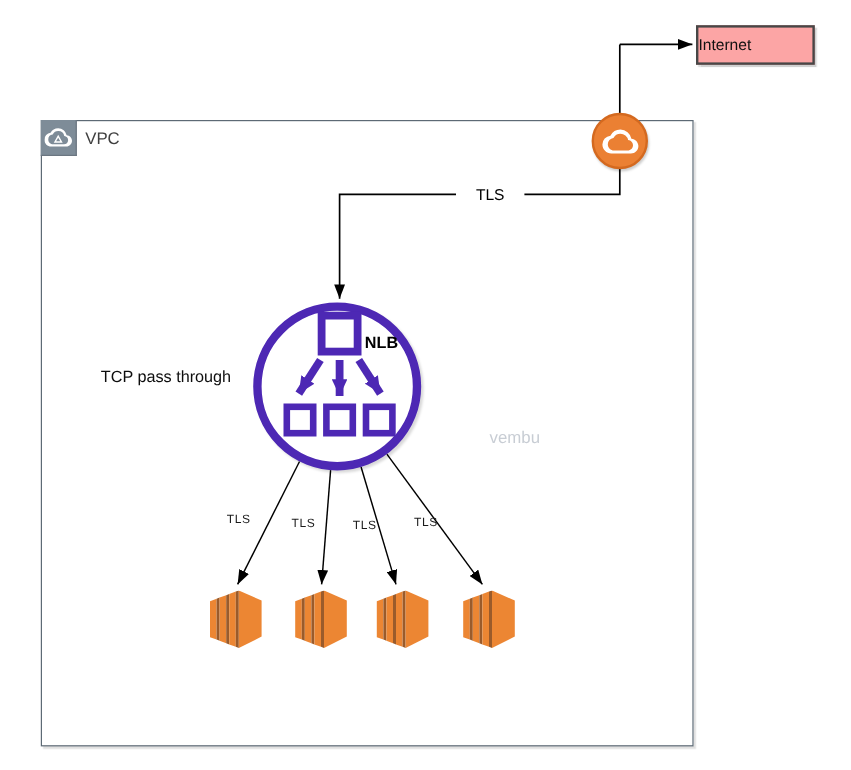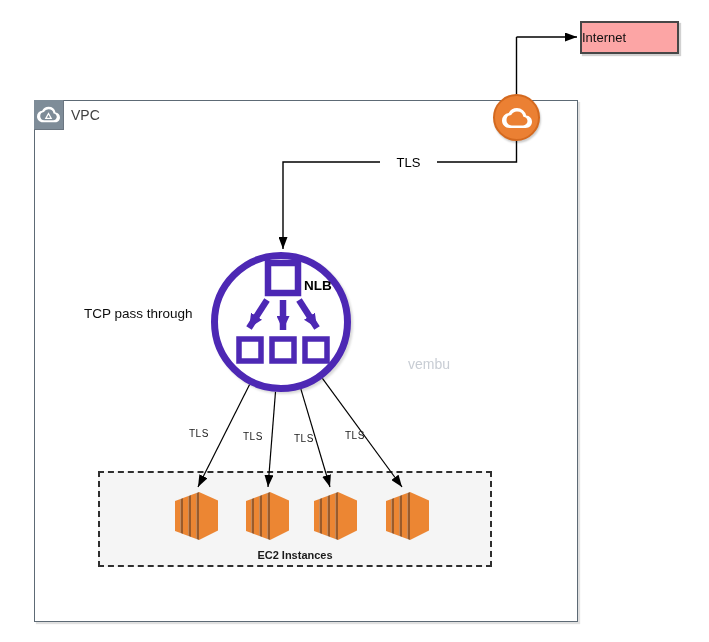--- a/index.html
+++ b/index.html
@@ -143,23 +143,20 @@
   </svg>
   <div class="abs nlb-label">NLB</div>
   <div class="abs tcp-note">TCP pass through</div>
   <div class="abs watermark">vembu</div>
 
   <div class="abs tls-edge tls-e1">TLS</div>
   <div class="abs tls-edge tls-e2">TLS</div>
   <div class="abs tls-edge tls-e3">TLS</div>
   <div class="abs tls-edge tls-e4">TLS</div>
 
-  <div class="abs ec2-box">
-    <div class="ec2-group-label">EC2 Instances</div>
-  </div>
 
   <div class="abs ec2-icon ec2-1">
     <svg width="46" height="50" viewBox="0 0 46 50">
       <polygon points="2,9 7.5,7 7.5,41 2,39" fill="#ec8633"></polygon>
       <polygon points="7.5,7 10,6 10,42 7.5,41" fill="#9a5b2b"></polygon>
       <polygon points="10,6 15.5,4 15.5,44 10,42" fill="#ec8633"></polygon>
       <polygon points="15.5,4 18,3 18,45 15.5,44" fill="#9a5b2b"></polygon>
       <polygon points="18,3 23.5,1 23.5,47 18,45" fill="#ec8633"></polygon>
       <polygon points="23.5,1 26,0 26,48 23.5,47" fill="#9a5b2b"></polygon>
       <polygon points="26,0 45,8.5 45,38.5 26,48" fill="#ec8633"></polygon>

